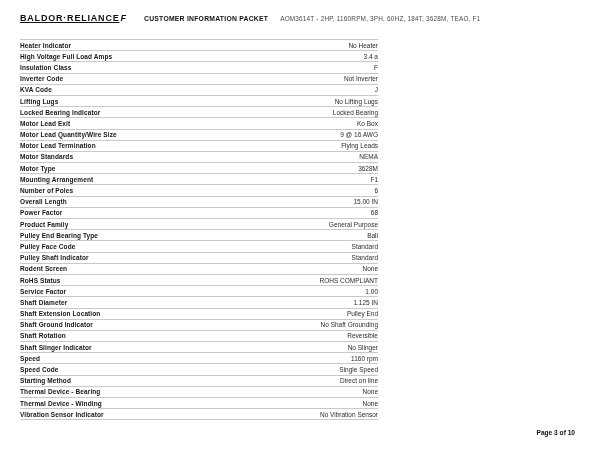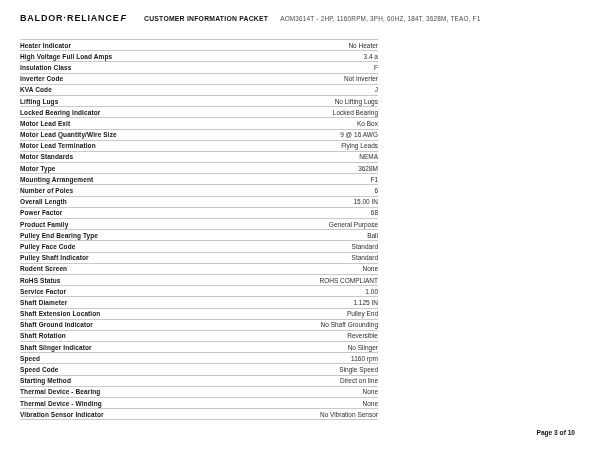--- a/index.html
+++ b/index.html
@@ -25,20 +25,21 @@
     right: 20px;
     display: flex;
     align-items: baseline;
     white-space: nowrap;
   }
   .logo {
     font-weight: bold;
     font-size: 9px;
     letter-spacing: 0.8px;
     color: #111111;
+    text-decoration: underline;
   }
   .logo-mark {
     font-weight: bold;
     font-style: italic;
     font-size: 9px;
     color: #111111;
     margin-left: 1px;
   }
   .doc-title {
     font-weight: bold;

